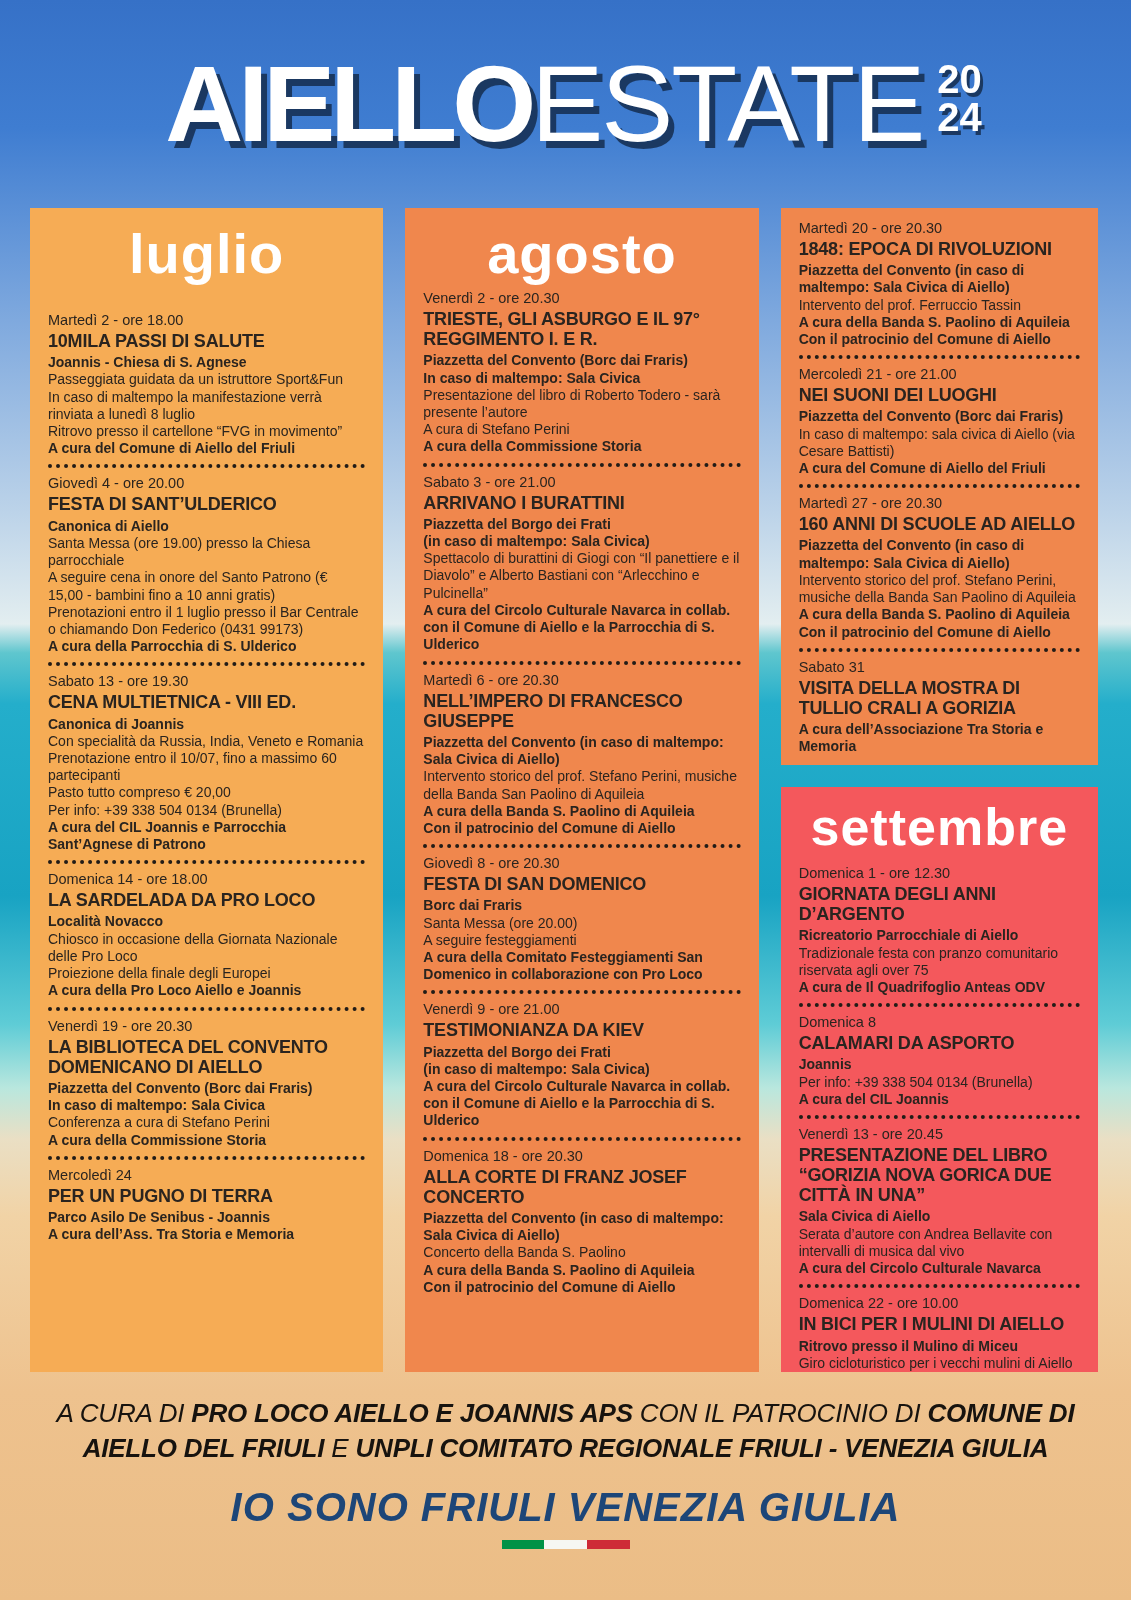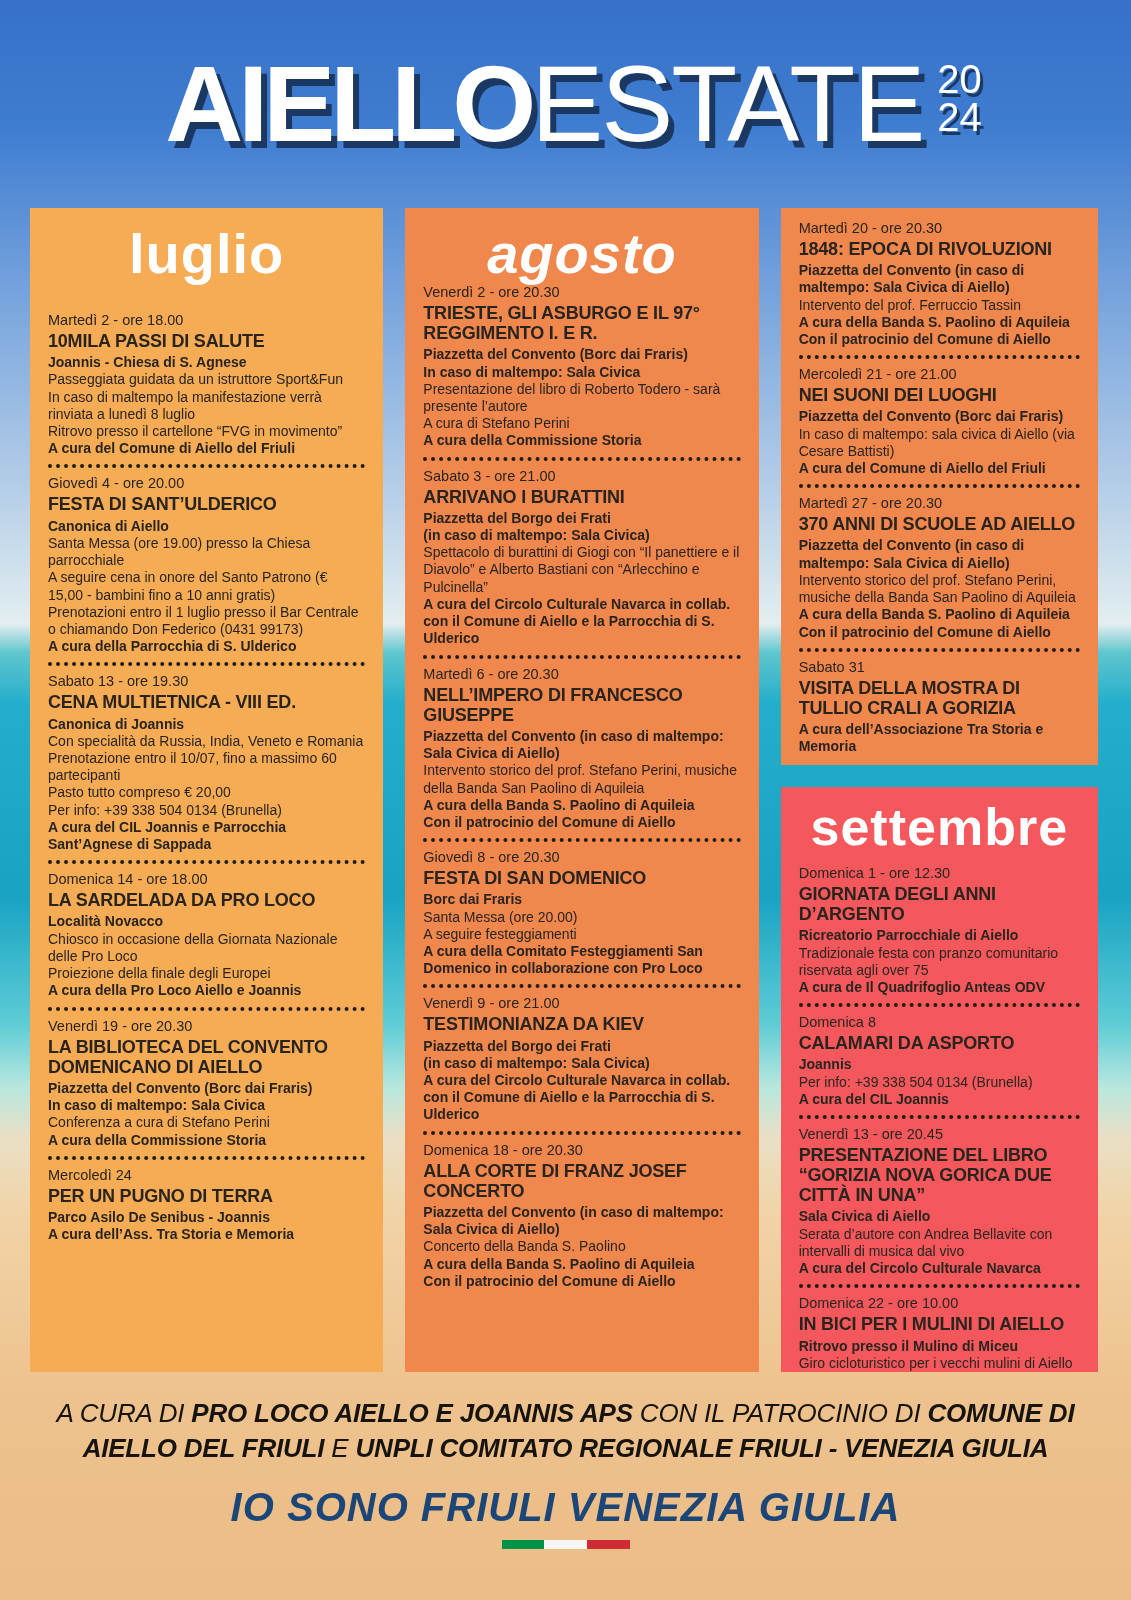--- a/index.html
+++ b/index.html
@@ -15,34 +15,34 @@
   }
   
   .masthead { position:absolute; top:0; left:8px; right:0; height:208px;
     display:flex; align-items:center; justify-content:center;margin-left:8px; }
   .title-row { display:flex; align-items:flex-start; color:#fff; }
   .brand { font-size:108px; font-weight:900; letter-spacing:-5px; line-height:1;
     text-shadow:6px 7px 0 rgba(22,47,82,.88); }
   .rest { font-size:108px; font-weight:500; letter-spacing:-2px; line-height:1;
     text-shadow:6px 7px 0 rgba(22,47,82,.88); }
   .year { display:flex; flex-direction:column; margin-left:14px; margin-top:10px;
-    font-size:40px; font-weight:400; line-height:.95;
+    font-size:40px; font-weight:700; line-height:.95;
     text-shadow:3px 4px 0 rgba(22,47,82,.88); }
   
   .columns { position:absolute; top:208px; left:30px; right:33px;
     display:flex; gap:22px; align-items:flex-start; }
   .col { flex:1; overflow:hidden; padding:12px 18px; color:#2a241f; }
   #col-0, #col-1 { height:1164px; }
   .col3 { flex:1; display:flex; flex-direction:column; gap:22px; }
   .col3 .col { flex:none; width:100%; }
   #col-2 { height:557px; }
   #col-3 { height:585px; }
   .col-header { color:#fff; font-size:56px; font-weight:800; text-align:center;
     letter-spacing:1px; margin:6px 0 30px; line-height:1; }
-  #col-1 .col-header { margin-bottom:2px;font-style:italic; }
+  #col-1 .col-header { margin-bottom:8px; }
   #col-3 .col-header { font-size:52px; margin:2px 0 12px; }
   .event .date { font-size:14.5px; margin:0 0 3px; font-weight:400; }
   .event .ev-title { font-size:18px; font-weight:800; line-height:1.12;
     margin:0 0 3px; letter-spacing:-0.2px; }
   .event .ln { font-size:14px; line-height:1.23; }
   .event .ln.b { font-weight:700; }
   .sep { border-top:4px dotted #221c17; margin:7px 0; height:0; }
   
   .poster-footer { position:absolute; top:1372px; left:0; right:0; bottom:0;
     text-align:center;font-style:italic; }
@@ -93,21 +93,21 @@
         </article>
         <div class="sep"></div>
         <article class="event">
           <div class="date">Sabato 13 - ore 19.30</div>
           <h3 class="ev-title">CENA MULTIETNICA - VIII ED.</h3>
           <p class="ln b">Canonica di Joannis</p>
           <p class="ln">Con specialità da Russia, India, Veneto e Romania</p>
           <p class="ln">Prenotazione entro il 10/07, fino a massimo 60 partecipanti</p>
           <p class="ln">Pasto tutto compreso € 20,00</p>
           <p class="ln">Per info: +39 338 504 0134 (Brunella)</p>
-          <p class="ln b">A cura del CIL Joannis e Parrocchia Sant’Agnese di Sappada</p>
+          <p class="ln b">A cura del CIL Joannis e Parrocchia Sant’Agnese di Patrono</p>
         </article>
         <div class="sep"></div>
         <article class="event">
           <div class="date">Domenica 14 - ore 18.00</div>
           <h3 class="ev-title">LA SARDELADA DA PRO LOCO</h3>
           <p class="ln b">Località Novacco</p>
           <p class="ln">Chiosco in occasione della Giornata Nazionale delle Pro Loco</p>
           <p class="ln">Proiezione della finale degli Europei</p>
           <p class="ln b">A cura della Pro Loco Aiello e Joannis</p>
         </article>
@@ -198,21 +198,21 @@
           <article class="event">
             <div class="date">Mercoledì 21 - ore 21.00</div>
             <h3 class="ev-title">NEI SUONI DEI LUOGHI</h3>
             <p class="ln b">Piazzetta del Convento (Borc dai Fraris)</p>
             <p class="ln">In caso di maltempo: sala civica di Aiello (via Cesare Battisti)</p>
             <p class="ln b">A cura del Comune di Aiello del Friuli</p>
           </article>
           <div class="sep"></div>
           <article class="event">
             <div class="date">Martedì 27 - ore 20.30</div>
-            <h3 class="ev-title">370 ANNI DI SCUOLE AD AIELLO</h3>
+            <h3 class="ev-title">160 ANNI DI SCUOLE AD AIELLO</h3>
             <p class="ln b">Piazzetta del Convento (in caso di maltempo: Sala Civica di Aiello)</p>
             <p class="ln">Intervento storico del prof. Stefano Perini, musiche della Banda San Paolino di Aquileia</p>
             <p class="ln b">A cura della Banda S. Paolino di Aquileia</p>
             <p class="ln b">Con il patrocinio del Comune di Aiello</p>
           </article>
           <div class="sep"></div>
           <article class="event">
             <div class="date">Sabato 31</div>
             <h3 class="ev-title">VISITA DELLA MOSTRA DI TULLIO CRALI A GORIZIA</h3>
             <p class="ln b">A cura dell’Associazione Tra Storia e Memoria</p>

